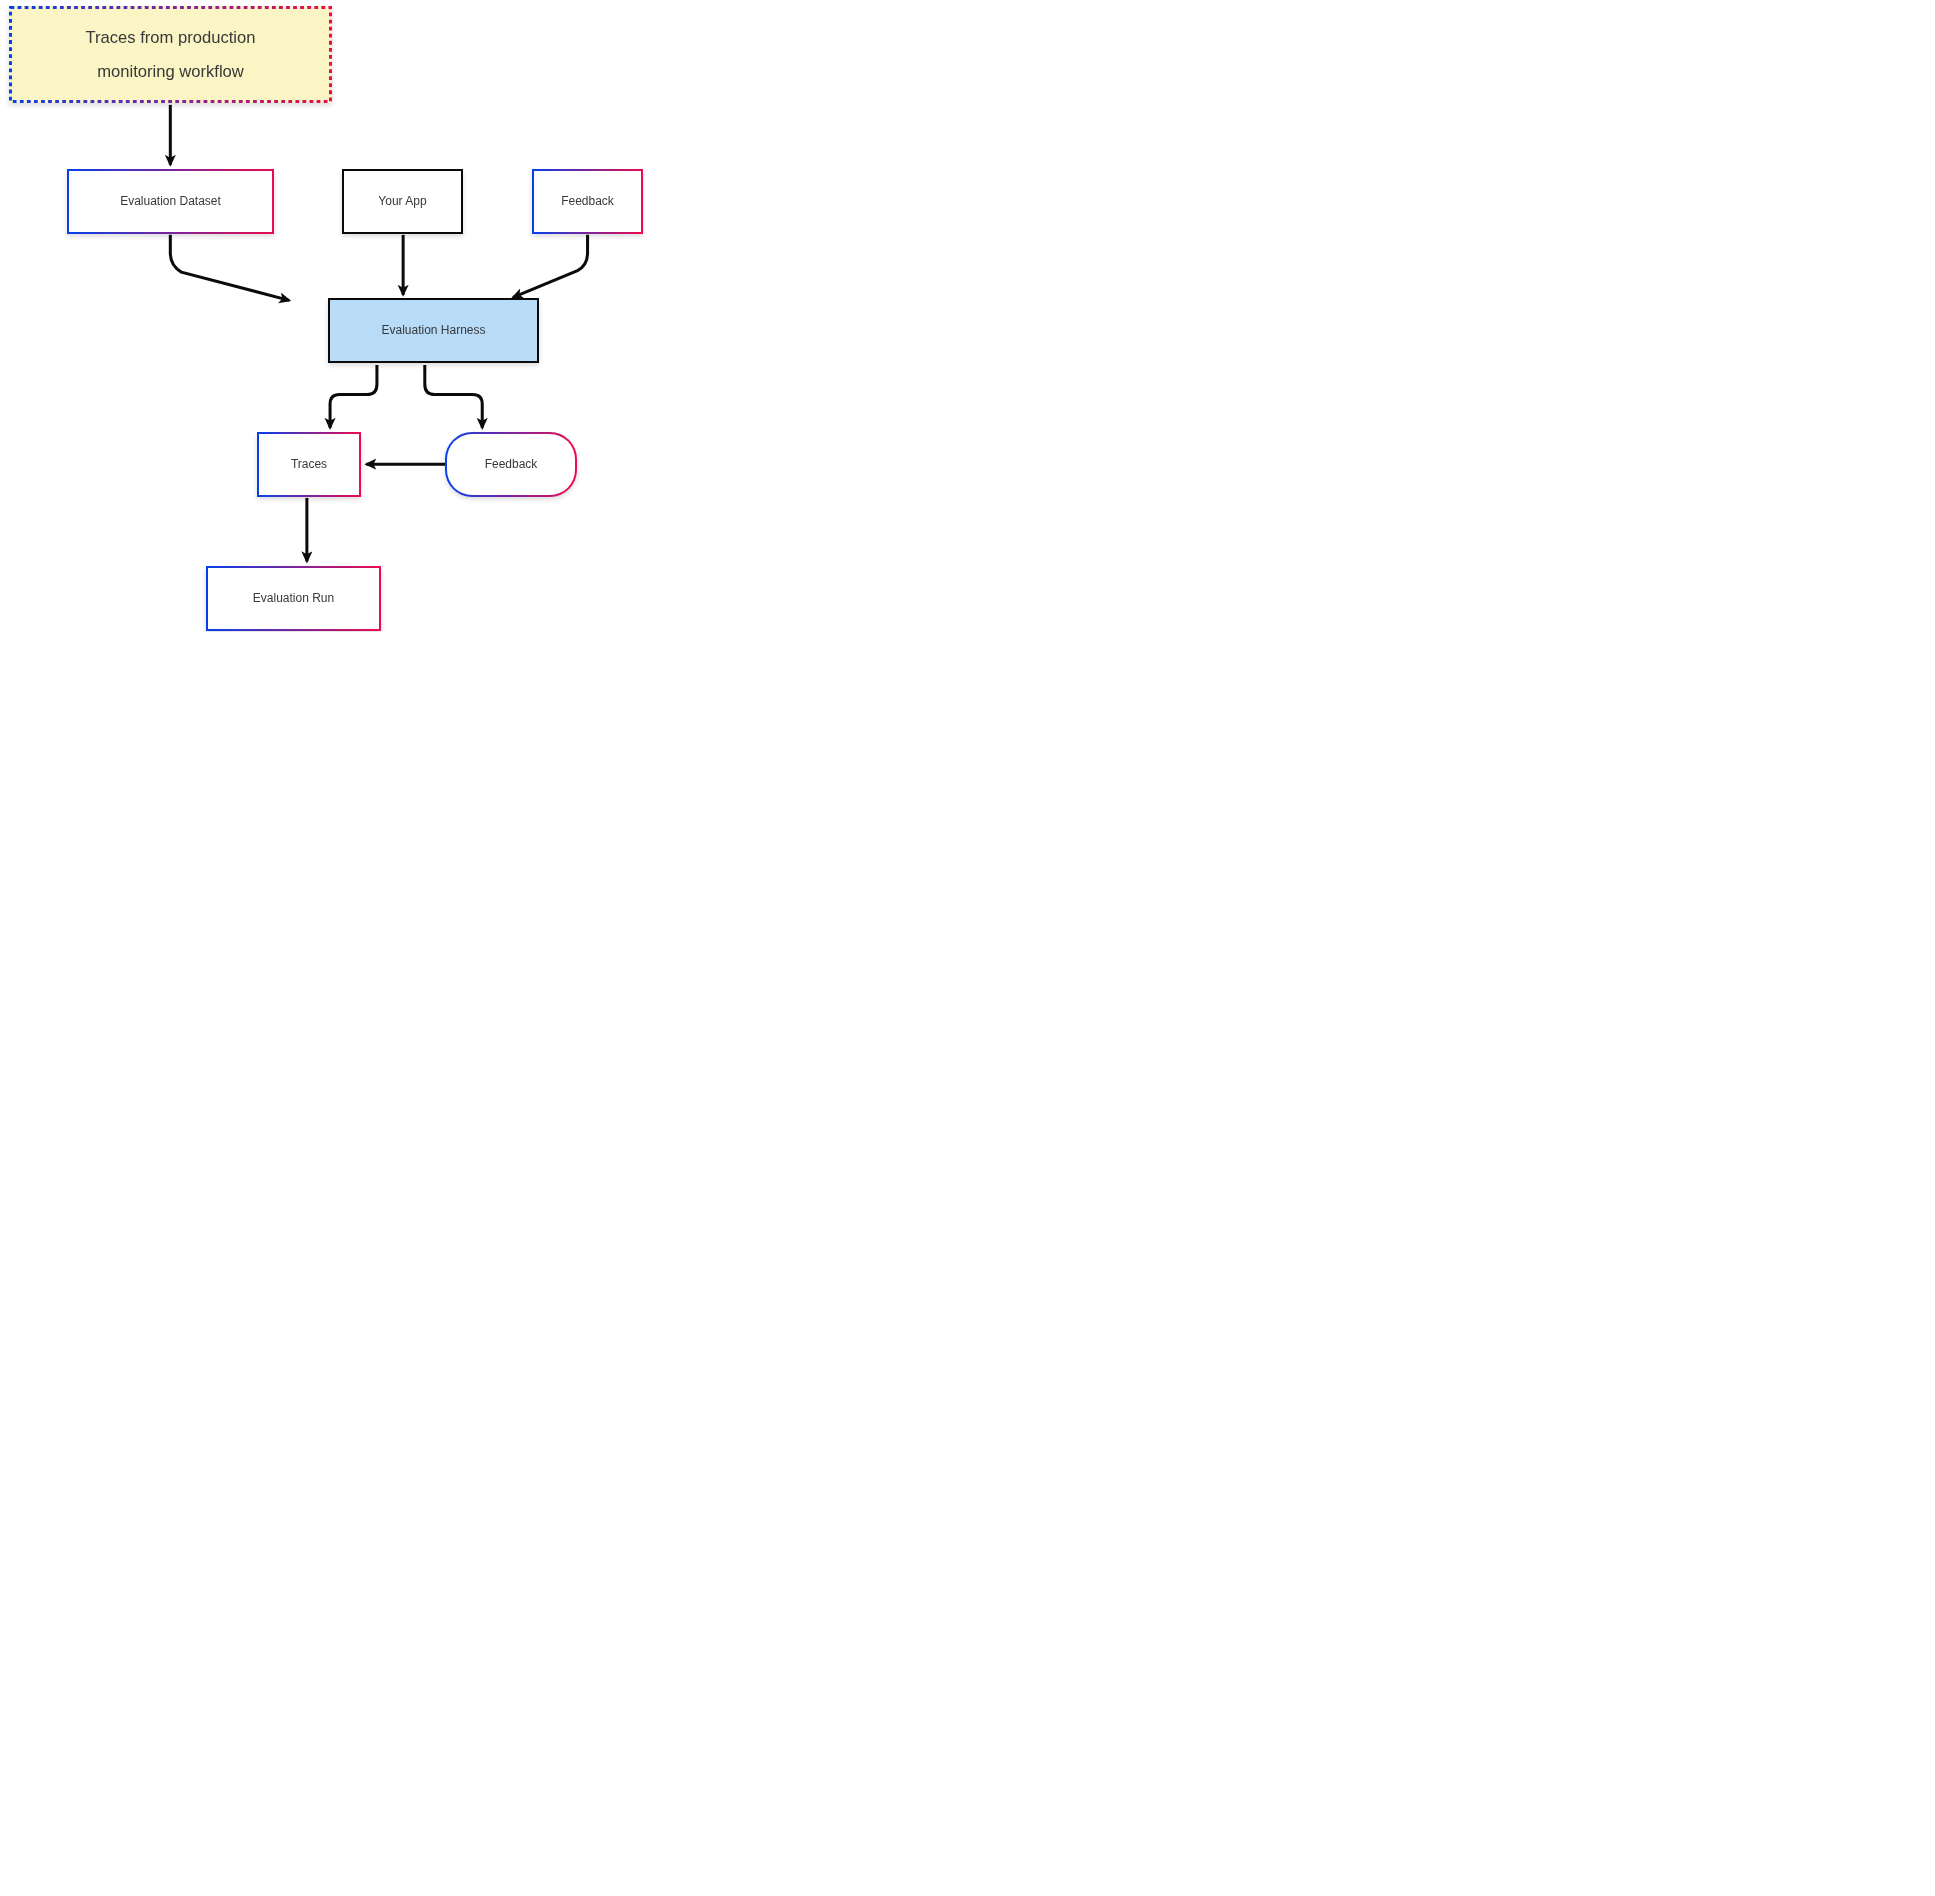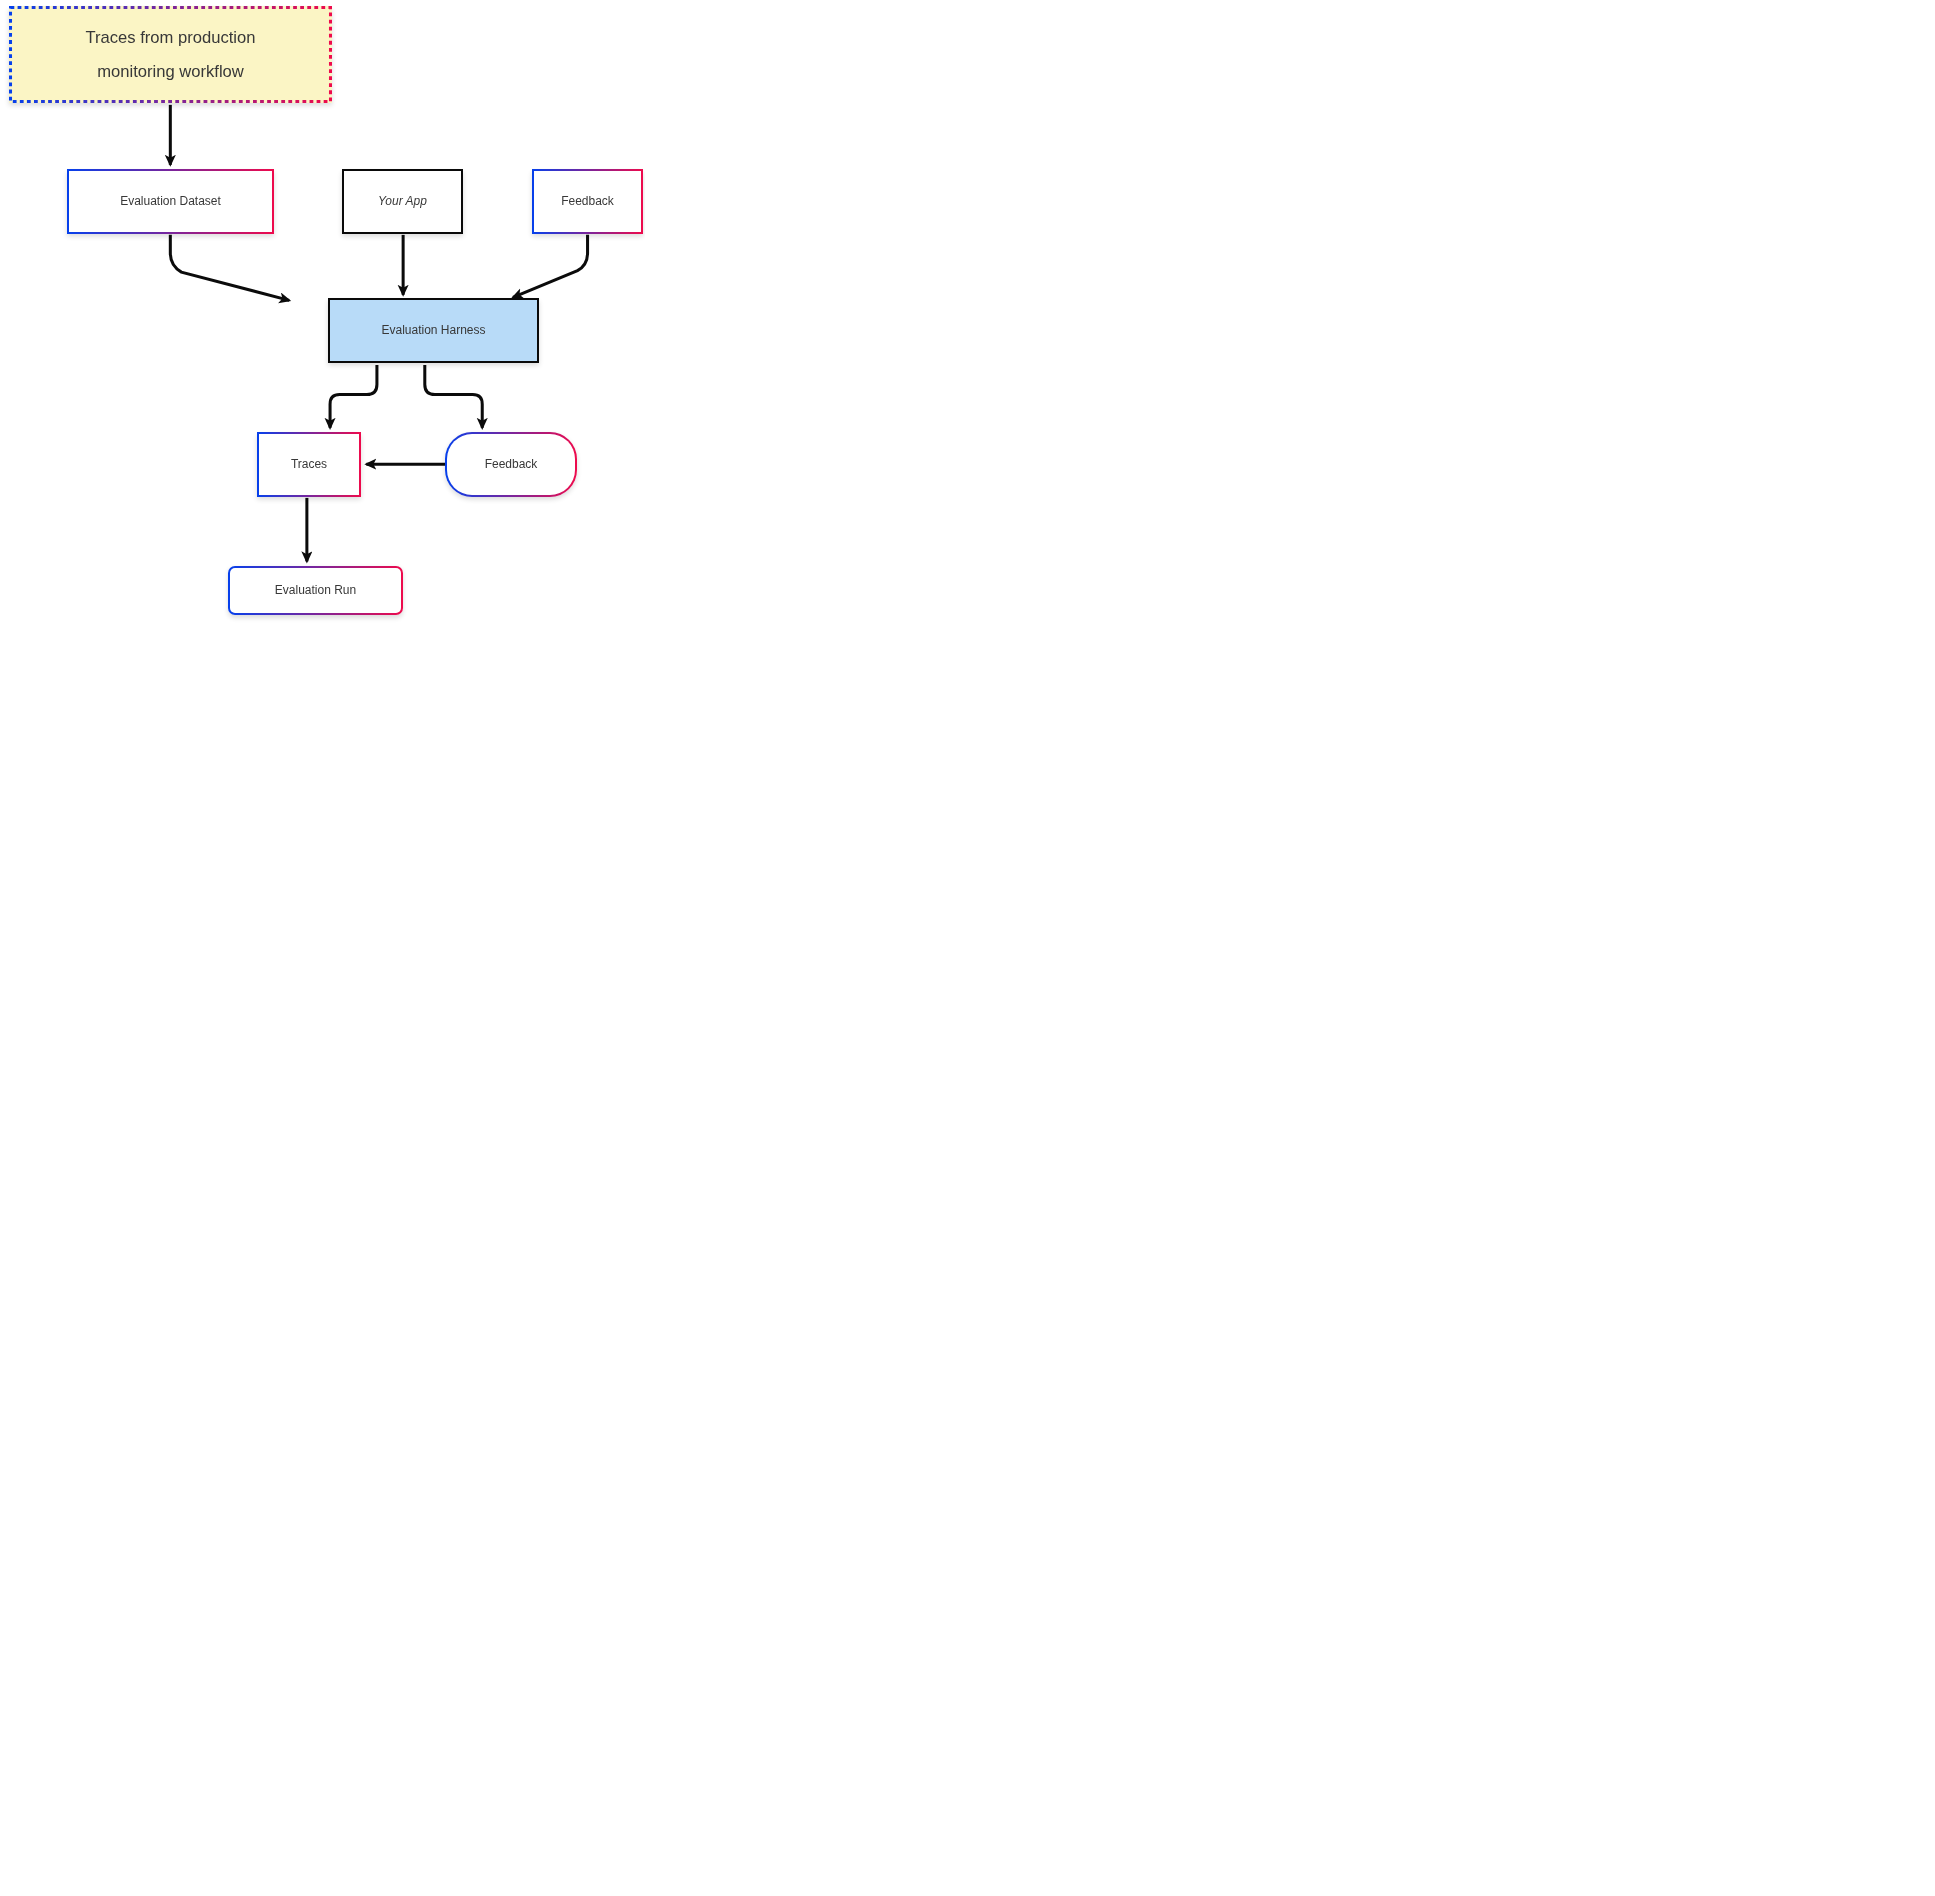--- a/index.html
+++ b/index.html
@@ -35,21 +35,20 @@
   }
   .grad{
     border:2px solid transparent;
     background:
       linear-gradient(var(--node-fill),var(--node-fill)) padding-box,
       linear-gradient(90deg,var(--gradient-start),var(--gradient-end)) border-box;
   }
   .plain{
     border:2px solid var(--plain-border);
     background:var(--node-fill);
-    font-style:italic;
   }
   .harness{
     border:2.5px solid var(--plain-border);
     background:var(--harness-fill);
   }
   .dashed-src{
     background:var(--trace-source-fill);
     font-size:16.6px;
     line-height:2.0;
     white-space:pre-line;
@@ -57,21 +56,21 @@
   .dashed-src .dash-frame{position:absolute;left:0;top:0;width:100%;height:100%;pointer-events:none;}
   .label{white-space:pre-line;}
   
   #n-traces-source   {left:9px;  top:6px;   width:323px; height:97px;}
   #n-eval-dataset    {left:67px; top:169px;  width:207px; height:65px;}
   #n-your-app        {left:342px; top:169px;  width:121px; height:65px;}
   #n-scorers         {left:532px;top:169px;  width:111px; height:65px;}
   #n-eval-harness    {left:296px; top:298px;  width:211px; height:65px;margin-left:32px;}
   #n-traces          {left:257px; top:432px;  width:104px; height:65px;}
   #n-feedback        {left:445px; top:432px;  width:132px; height:65px;border-radius:27px;}
-  #n-eval-run        {left:228px; top:566px; width:175px; height:49px;border-radius:7px;}
+  #n-eval-run        {left:206px; top:566px; width:175px; height:65px;}
   .edge{fill:none;stroke:var(--arrow);stroke-width:6;}
 </style>
 </head>
 <body>
 
 <div id="canvas">
 
   <svg id="edge-layer" viewBox="0 0 1280 1254" xmlns="http://www.w3.org/2000/svg">
     <defs>
       <marker id="ah" markerUnits="userSpaceOnUse" markerWidth="26" markerHeight="24" refX="20" refY="11" orient="auto">

